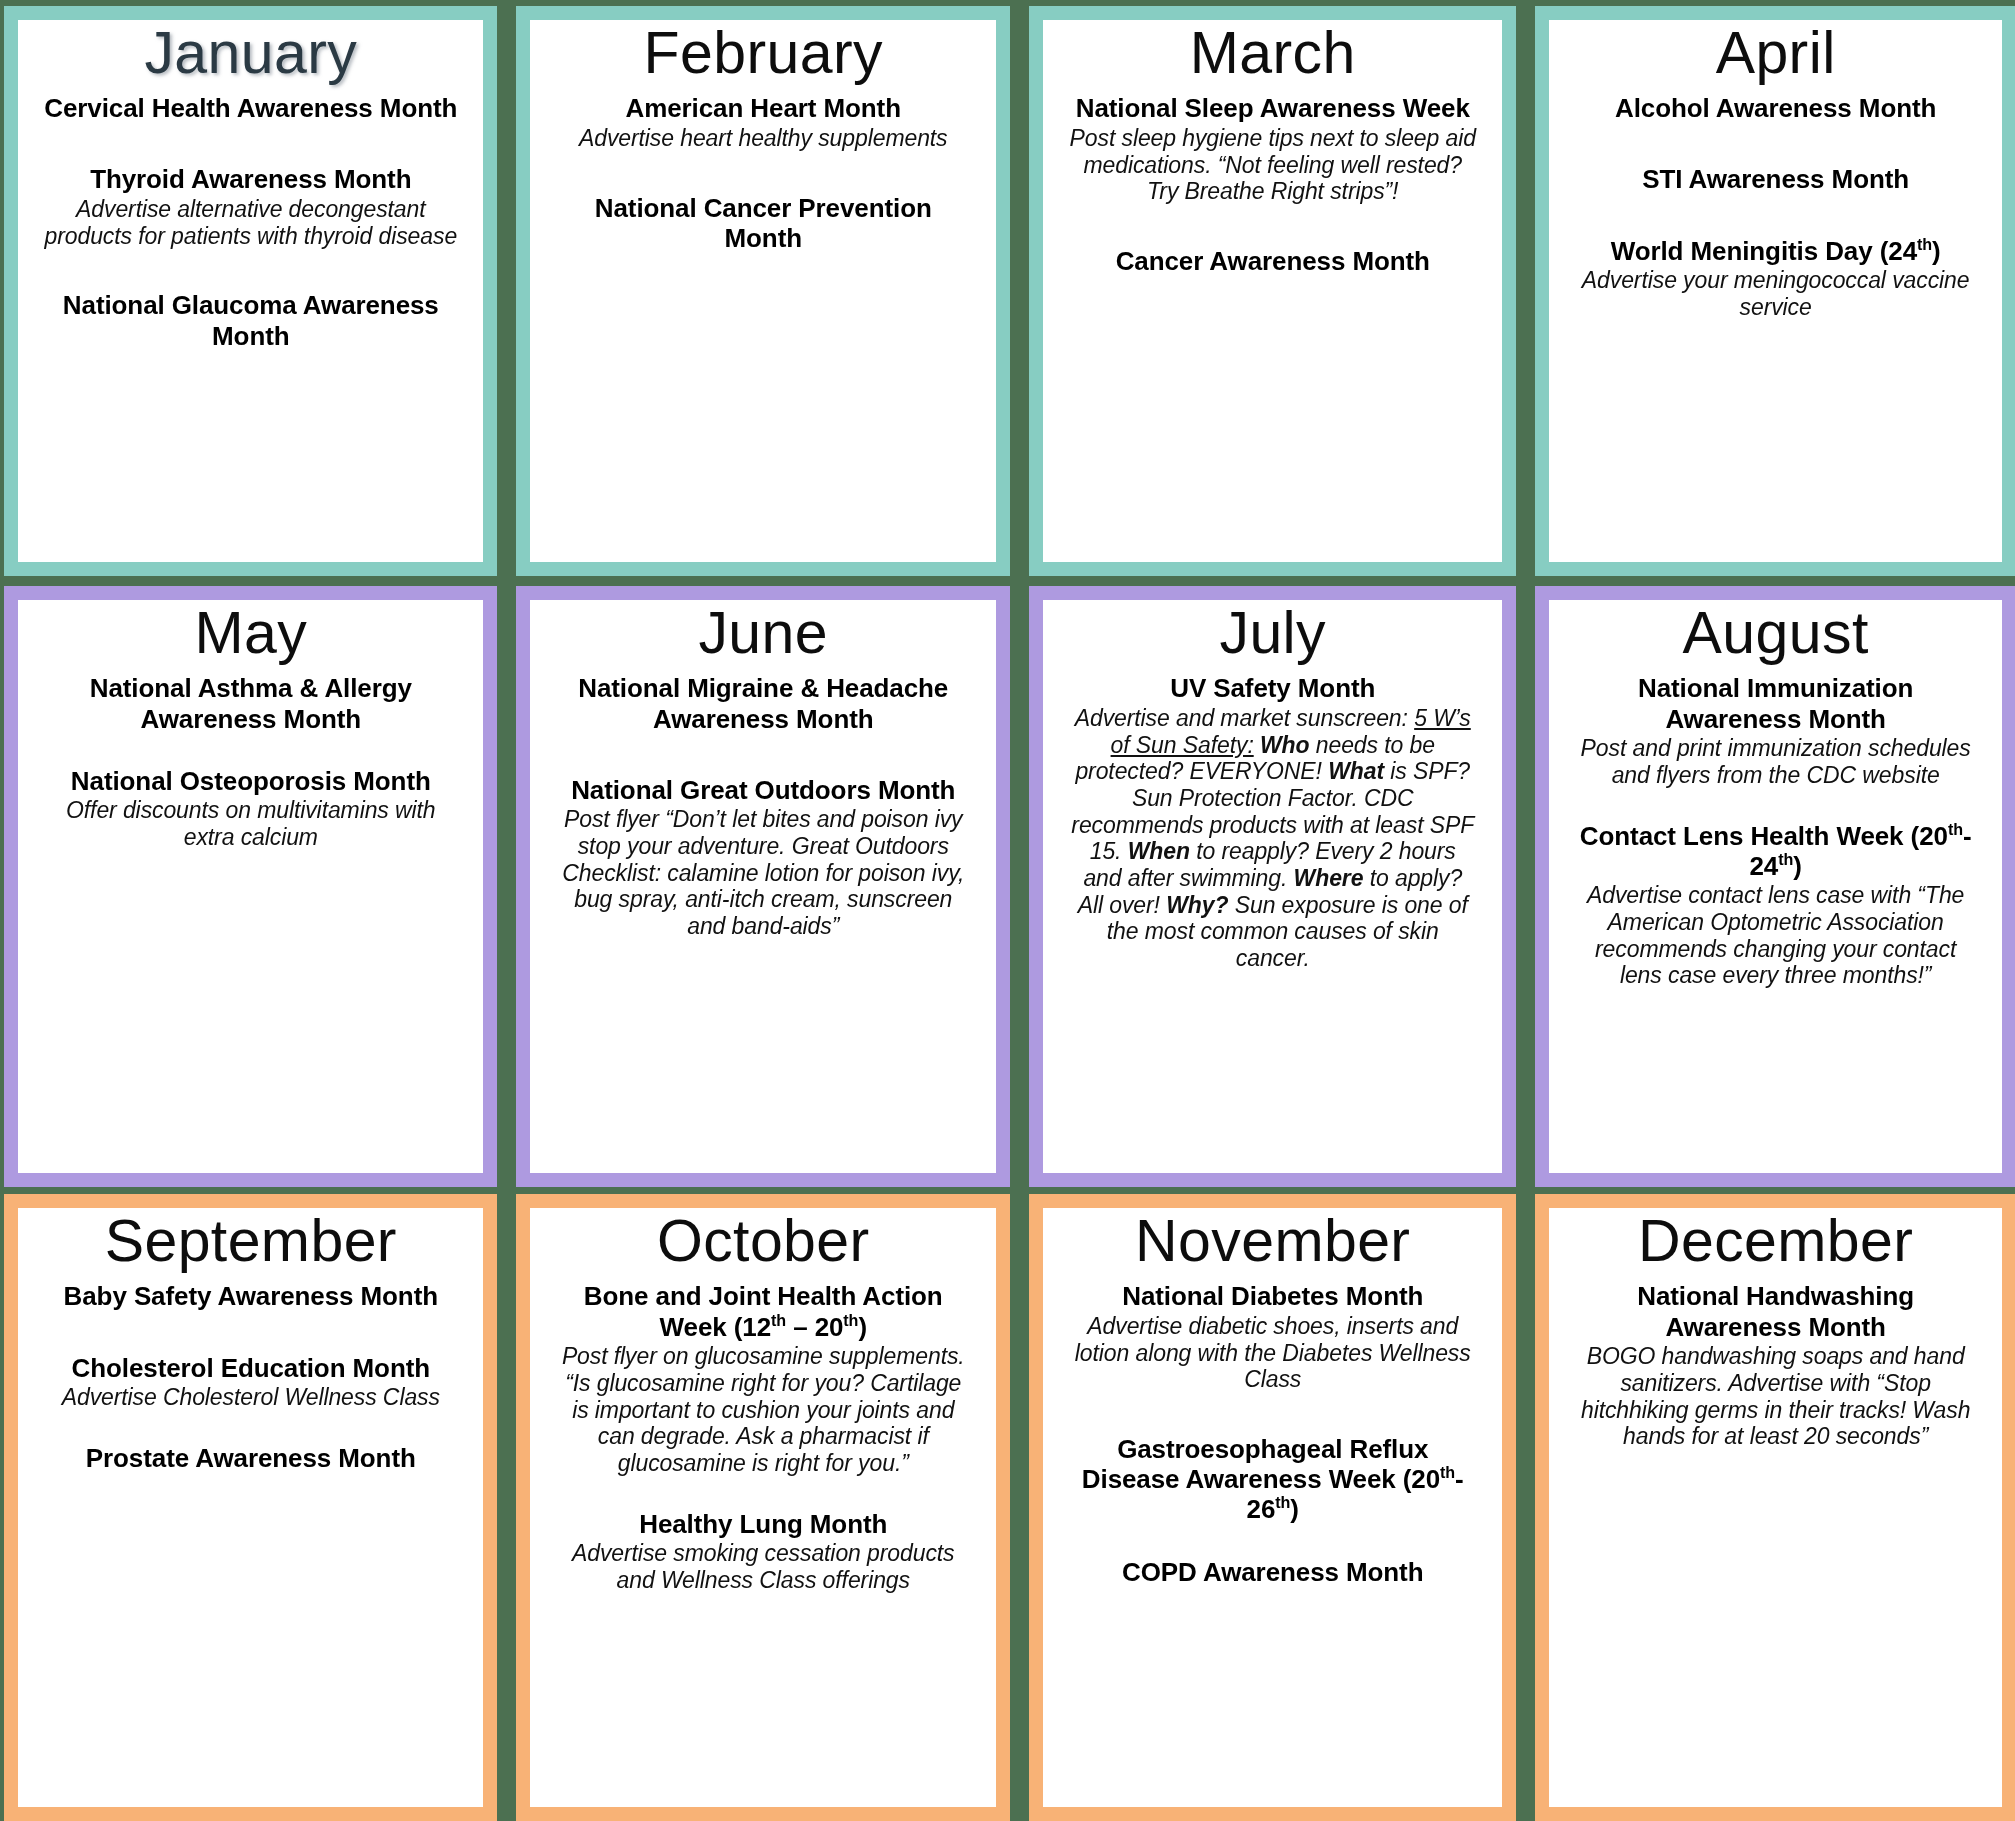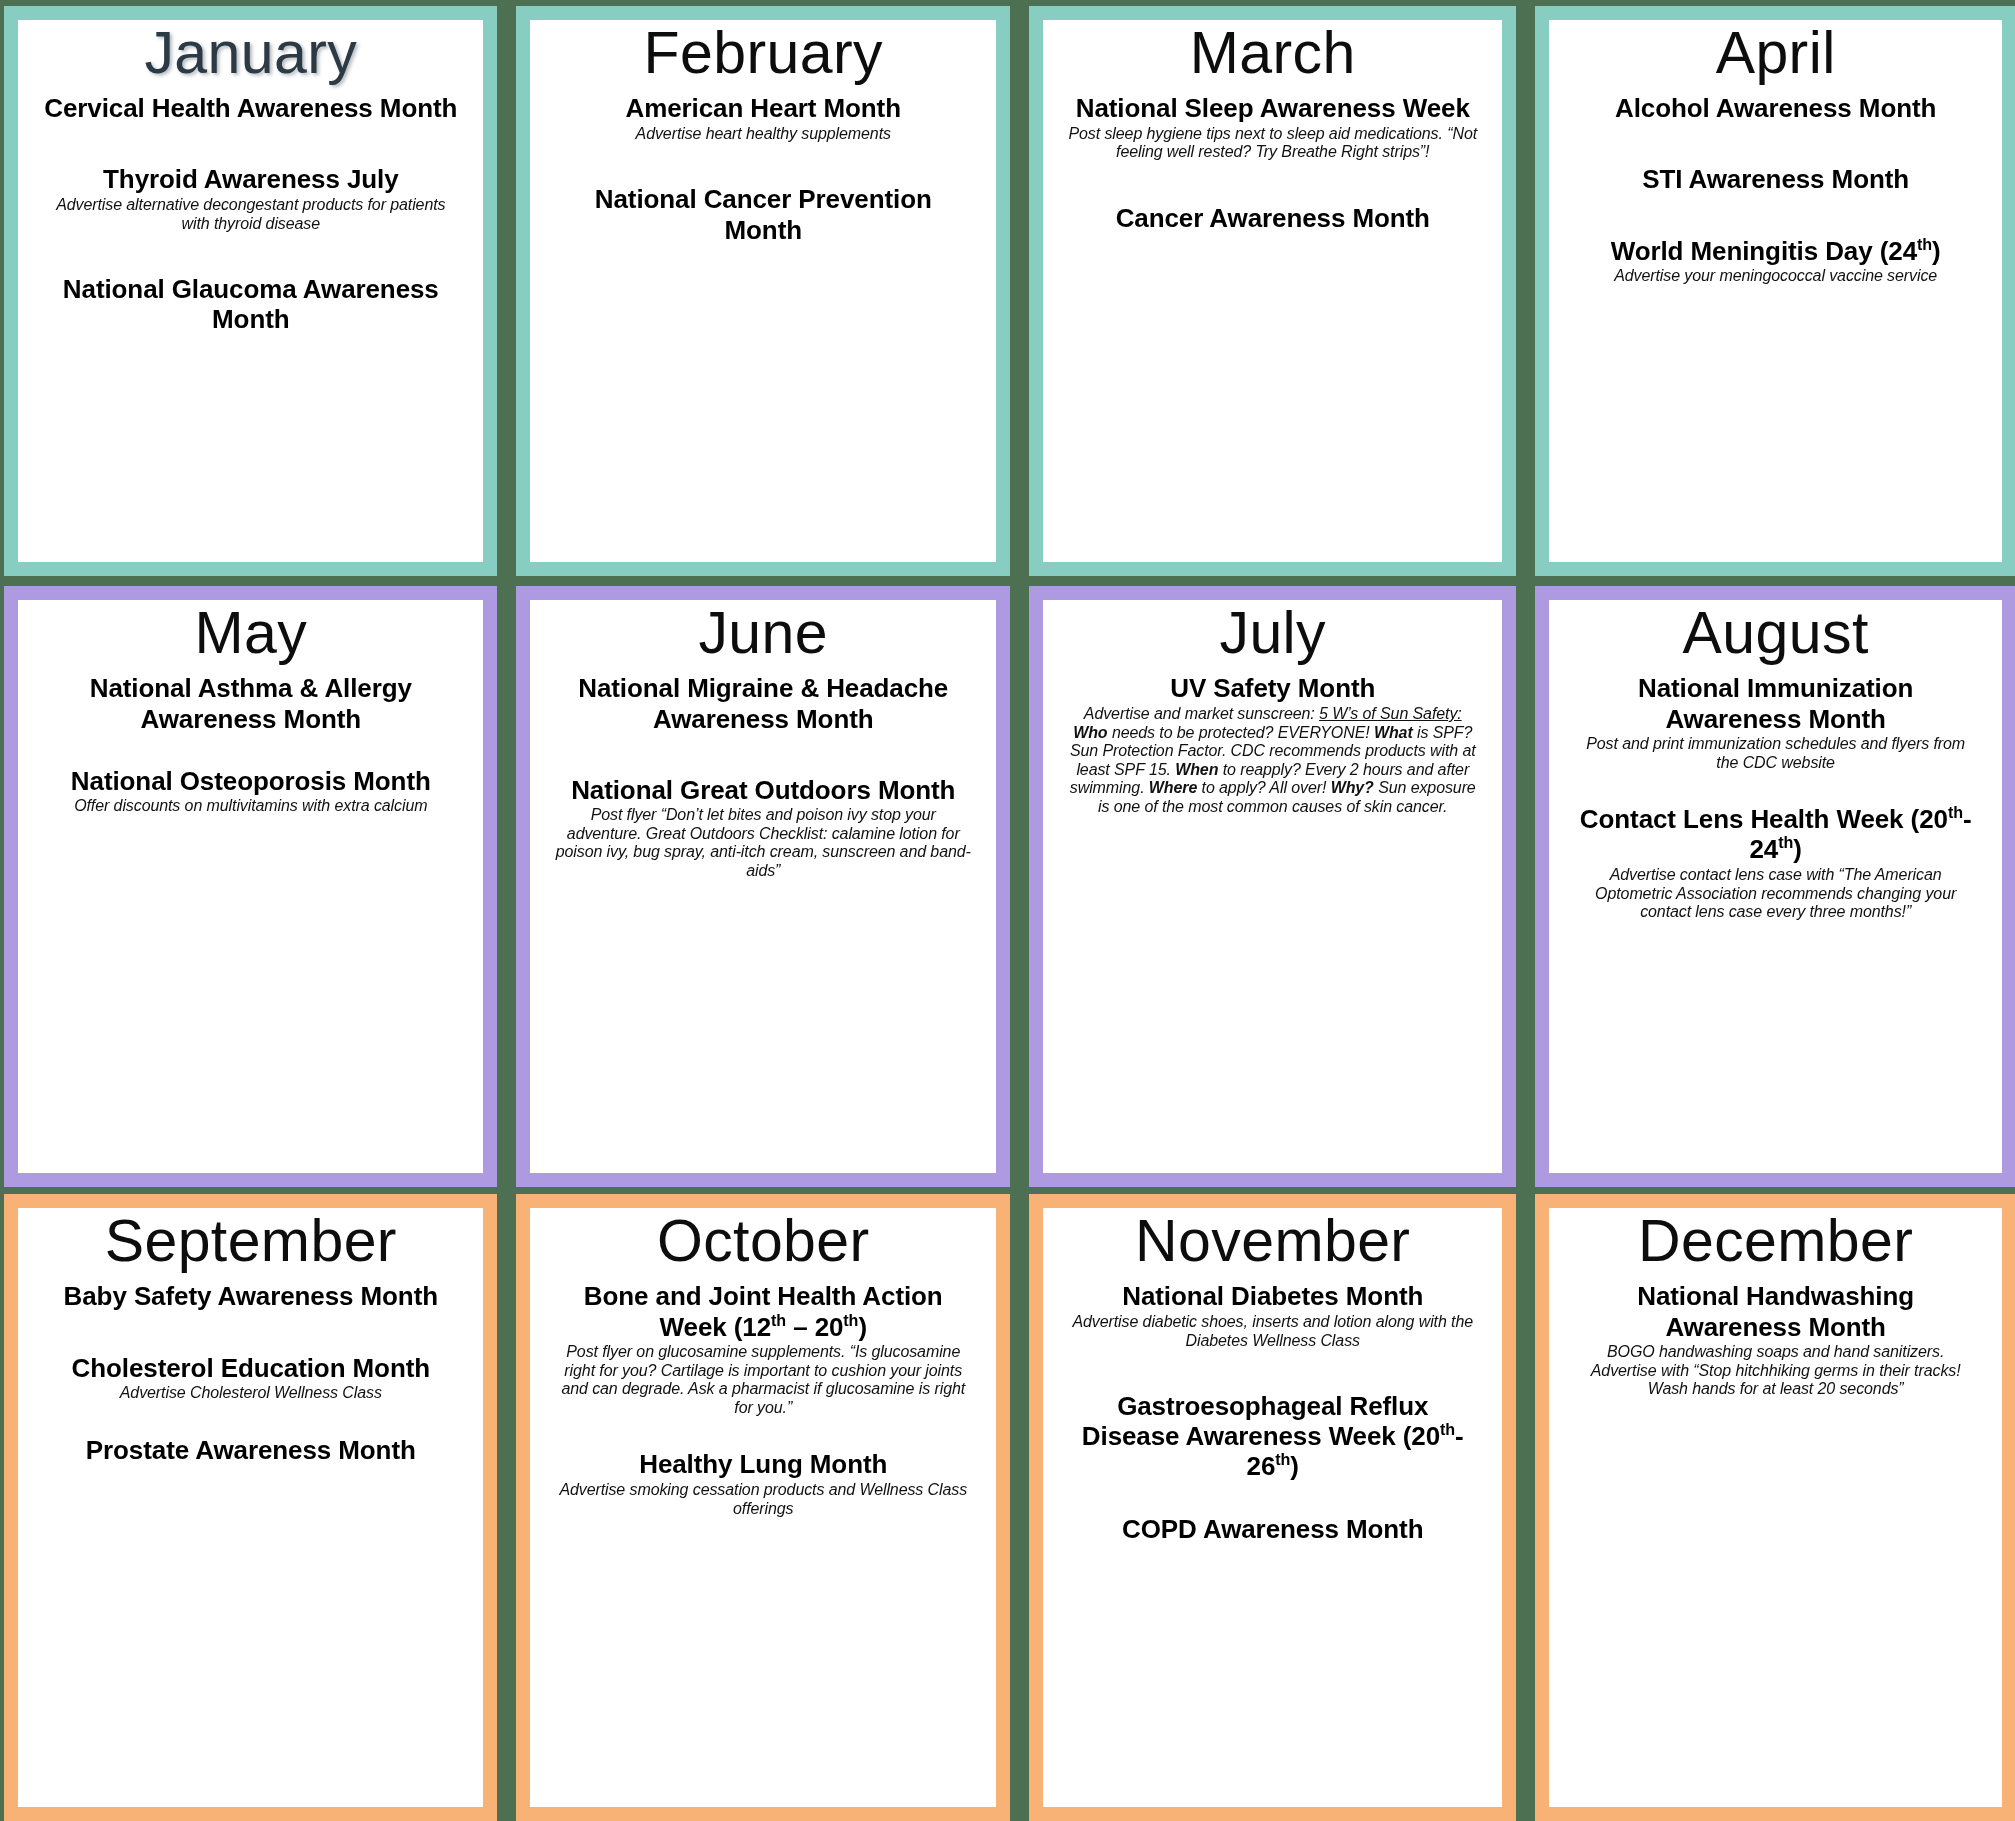--- a/index.html
+++ b/index.html
@@ -78,21 +78,21 @@
   .entry-title {
     font-weight: bold;
     font-size: 26px;
     line-height: 1.16;
     color: #000;
     letter-spacing: -0.1px;
   }
 
   .entry-note {
     font-style: italic;
-    font-size: 16px;
+    font-size: 23px;
     line-height: 1.16;
     color: #111;
     letter-spacing: -0.1px;
     margin-top: 1.5px;
   }
 
   sup { font-size: 0.62em; vertical-align: super; line-height: 0; }
 
   
   .entry-note .u { text-decoration: underline; }
@@ -106,21 +106,21 @@
 <body>
 
 <div class="calendar-grid">
 
   <div class="month-card row-teal r1 c1">
     <div class="month-title shadowed">January</div>
     <div class="entry gap-xl">
       <div class="entry-title">Cervical Health Awareness Month</div>
     </div>
     <div class="entry gap-xl">
-      <div class="entry-title">Thyroid Awareness July</div>
+      <div class="entry-title">Thyroid Awareness Month</div>
       <div class="entry-note">Advertise alternative decongestant products for patients with thyroid disease</div>
     </div>
     <div class="entry">
       <div class="entry-title">National Glaucoma Awareness Month</div>
     </div>
   </div>
 
   <div class="month-card row-teal r1 c2">
     <div class="month-title">February</div>
     <div class="entry gap-xl">

